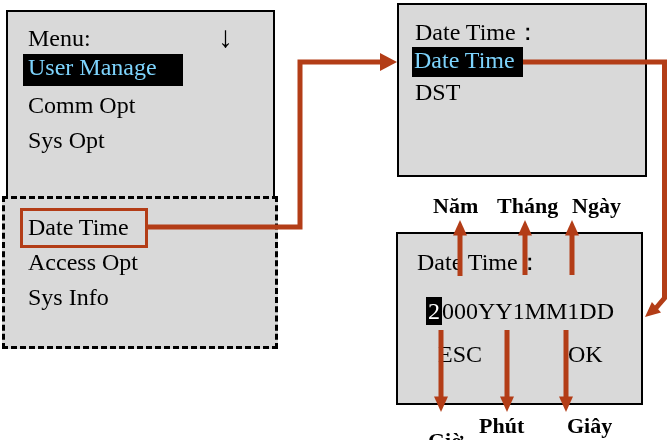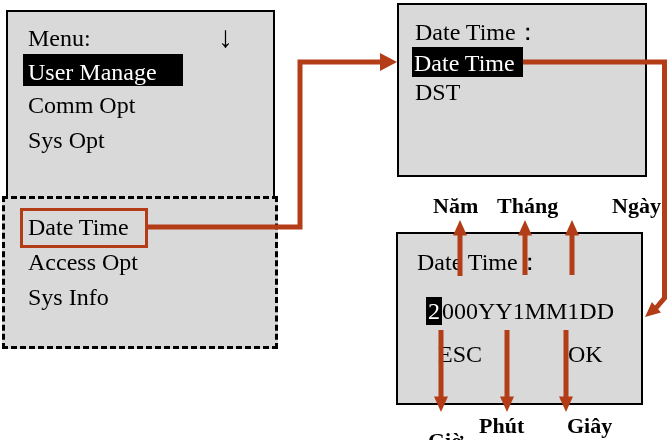--- a/index.html
+++ b/index.html
@@ -10,22 +10,22 @@
   }
   .panel { position:absolute; background:#d9d9d9; box-sizing:border-box; }
   .solid  { border:2px solid #000; }
   #panel-main { left:6px; top:10px; width:269px; height:186px; border-bottom:none; }
   #panel-more { left:2px; top:196px; width:276px; height:153px; border:3px dashed #000; }
   #panel-dt   { left:397px; top:3px;  width:250px; height:174px; }
   #panel-edit { left:396px; top:232px; width:247px; height:173px; }
 
   .t { position:absolute; font-size:24px; line-height:1.25; white-space:nowrap; }
   .hlblock {
-    position:absolute; background:#000; color:#ffffff; font-size:24px;
-    display:flex; align-items:flex-end; box-sizing:border-box; white-space:nowrap;
+    position:absolute; background:#000; color:#7dd3fc; font-size:24px;
+    display:flex; align-items:flex-start; box-sizing:border-box; white-space:nowrap;
   }
   .redbox { position:absolute; border:3px solid #b33d17; box-sizing:border-box; background:transparent; }
   .icon-glyph { position:absolute; font-size:30px; line-height:1; }
   .hl2 { background:#000; color:#fff; padding:1px 2px; }
   .lbl { position:absolute; font-size:22px; line-height:1.2; font-weight:600; white-space:nowrap; }
   #connector-svg { position:absolute; left:0; top:0; width:672px; height:440px; pointer-events:none; }
 </style>
 </head>
 <body>
 
@@ -57,21 +57,21 @@
 
   <div class="t" style="left:417px; top:247px;">Date Time：</div>
   <div class="t" style="left:426px; top:275px;margin-top:21px;">
     <span class="hl2">2</span><span>000YY1MM1DD</span>
   </div>
   <div class="t" style="left:438px; top:339px;">ESC</div>
   <div class="t" style="left:568px; top:339px;">OK</div>
 
   <div class="lbl" style="left:433px; top:193px;">Năm</div>
   <div class="lbl" style="left:497px; top:193px;">Tháng</div>
-  <div class="lbl" style="left:572px; top:193px;margin-left:40px;">Ngày</div>
+  <div class="lbl" style="left:572px; top:193px;">Ngày</div>
   <div class="lbl" style="left:428px; top:428px;">Giờ</div>
   <div class="lbl" style="left:479px; top:413px;">Phút</div>
   <div class="lbl" style="left:567px; top:413px;">Giây</div>
 
   <svg id="connector-svg" viewBox="0 0 672 440">
     <g stroke="#b33d17" stroke-width="5" fill="none" stroke-linejoin="miter">
       <path d="M148 227 L300 227 L300 62 L381 62"></path>
       <path d="M523 62 L664.5 62 L664.5 298 L656 308"></path>
       <path d="M460 276 L460 235"></path>
       <path d="M525 275 L525 235"></path>

